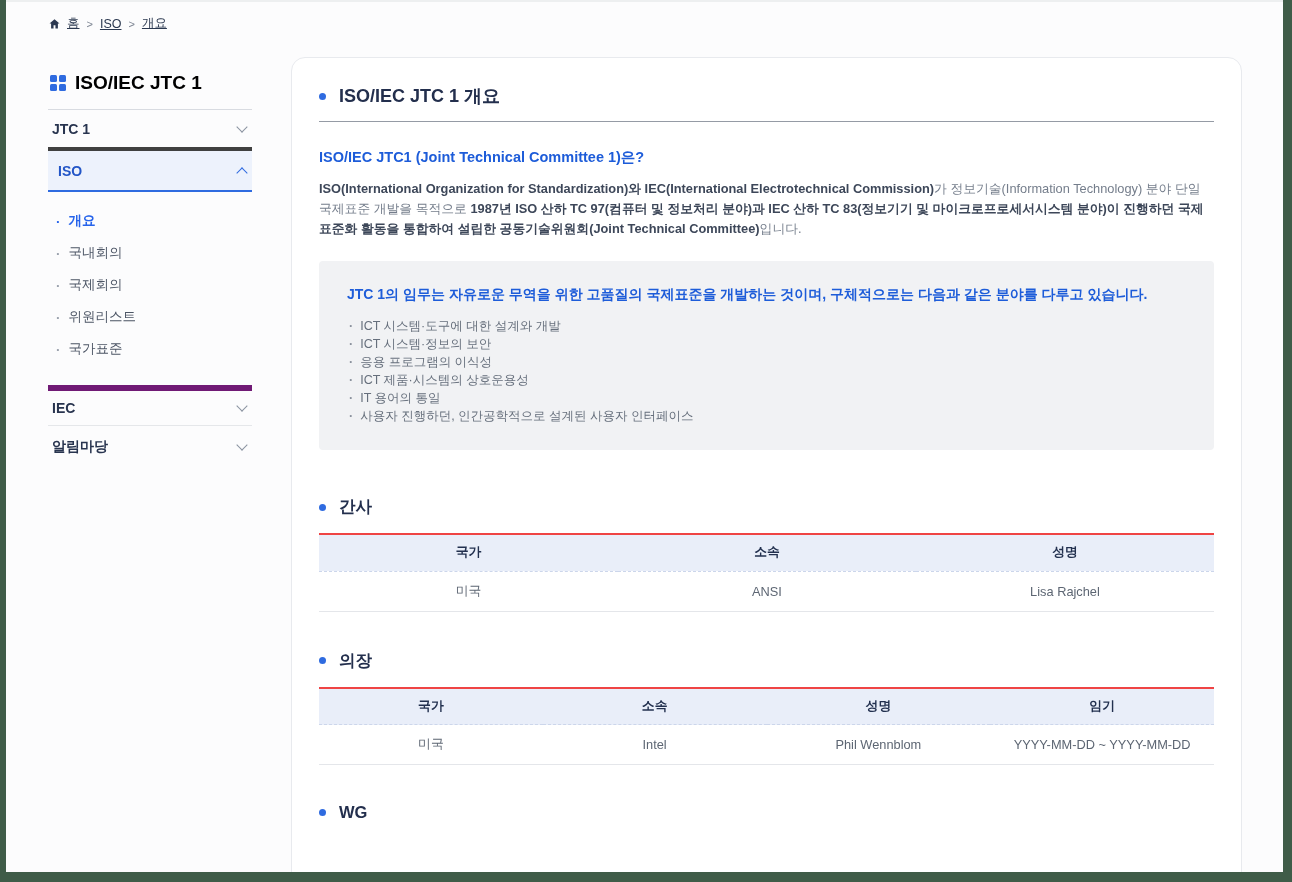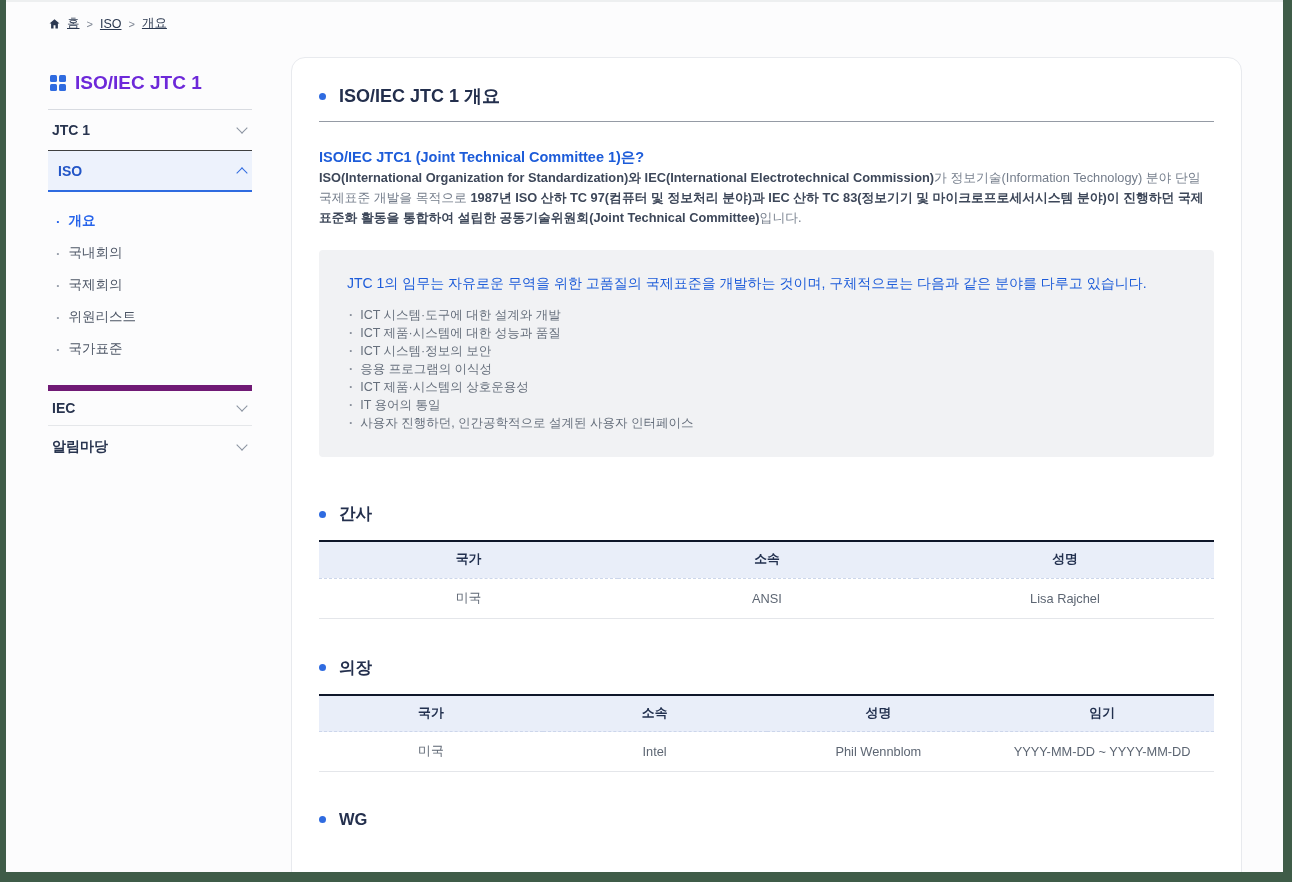--- a/index.html
+++ b/index.html
@@ -29,30 +29,30 @@
     font-size:12.5px; color:#2b3850; font-weight:500;
   }
   .breadcrumb a { color:#2b3850; text-decoration:underline; cursor:pointer; }
   .crumb-sep { color:#7c8492; font-size:11px; }
   .home-ic { display:inline-flex; margin-right:-1px; }
 
   
   .sidebar { position:absolute; left:42px; top:66px; width:204px; }
   .sb-title {
     display:flex; align-items:center; gap:9px;
-    font-size:19px; font-weight:700; color:#6d28d9;
+    font-size:19px; font-weight:700; color:#000000;
     padding:6px 2px 15px 2px; border-bottom:1px solid #d8dbe1;
   }
   .grid-icon { display:grid; grid-template-columns:7px 7px; grid-template-rows:7px 7px; gap:2px; }
   .grid-icon b { background:#2f6be0; border-radius:1.5px; }
   .sb-row {
     display:flex; justify-content:space-between; align-items:center;
     height:41px; padding:0 6px 0 4px;
     font-size:14px; font-weight:700; color:#28344f;
-    border-bottom:1px solid #404040; cursor:pointer;
+    border-bottom:4px solid #404040; cursor:pointer;
   }
   .sb-row.active {
     background:#edf2fc; color:#2356c7;
     border-bottom:2px solid #2f6be0; padding-left:10px;
   }
   .chev {
     width:8px; height:8px;
     border-right:1.6px solid #8a93a1; border-bottom:1.6px solid #8a93a1;
   }
   .chev.down { transform:rotate(45deg); margin-top:-4px; }
@@ -73,40 +73,40 @@
     position:absolute; left:285px; top:57px; width:951px; height:910px;
     background:#ffffff; border:1px solid #e8eaee; border-radius:14px;
     padding:26px 27px;
   }
   .section-head { display:flex; align-items:center; gap:13px; }
   .dot { width:7px; height:7px; border-radius:50%; background:#2f6be0; flex:0 0 auto; }
   .section-title { font-size:18px; font-weight:700; color:#232f4d; }
   .rule { border-bottom:1px solid #959ba5; margin-top:13px; }
 
   .subtitle { margin-top:26px; font-size:14.5px; font-weight:700; color:#1d5cd9; }
-  .para { margin-top:1px; font-size:12.8px; line-height:20px; }
+  .para { margin-top:12px; font-size:12.8px; line-height:20px; }
   .pb { font-weight:700; color:#3d4759; }
   .pn { color:#747d8b; }
 
   .mission {
     margin-top:22px; background:#f1f2f4; border-radius:4px;
     padding:25px 28px 24px 28px;
   }
-  .mission-head { font-size:14px; font-weight:400; color:#1d5cd9; margin-bottom:14px; }
+  .mission-head { font-size:14px; font-weight:700; color:#1d5cd9; margin-bottom:14px; }
   .mission-list { list-style:none; }
   .mission-list li {
     display:flex; align-items:flex-start; gap:7px;
     font-size:12.5px; color:#666f7c; line-height:17px; padding:0 0 1px 2px;
   }
   .mission-list li::before { content:"·"; font-weight:700; color:#8a919d; }
 
   .tbl-section { margin-top:46px; }
   .tbl-section .section-head { margin-bottom:15px; }
   .tbl-section .section-title { font-size:16.5px; }
-  table { width:100%; border-collapse:collapse; border-top:2px solid #0f172a; }
+  table { width:100%; border-collapse:collapse; border-top:2px solid #ef4444; }
   thead th {
     background:#e9eef9; height:37px;
     font-size:12.8px; font-weight:700; color:#22304f;
     text-align:center; border-bottom:1px dashed #ccd6eb;
   }
   tbody td {
     height:40px; font-size:12.8px; color:#5d6673;
     text-align:center; border-bottom:1px solid #e4e6ea; background:#ffffff;
   }
   .tbl-section.tight { margin-top:38px; }
@@ -198,23 +198,20 @@
       <span class="pb">ISO(International Organization for Standardization)와 IEC(International Electrotechnical Commission)</span><span class="pn">가 정보기술(Information Technology) 분야 단일 국제표준 개발을 목적으로 </span><span class="pb">1987년 ISO 산하 TC 97(컴퓨터 및 정보처리 분야)과 IEC 산하 TC 83(정보기기 및 마이크로프로세서시스템 분야)이 진행하던 국제표준화 활동을 통합하여 설립한 공동기술위원회(Joint Technical Committee)</span><span class="pn">입니다.</span>
     </div>
 
     <div class="mission">
       <div class="mission-head">JTC 1의 임무는 자유로운 무역을 위한 고품질의 국제표준을 개발하는 것이며, 구체적으로는 다음과 같은 분야를 다루고 있습니다.</div>
       <ul class="mission-list">
         <li>
             <span>ICT 시스템·도구에 대한 설계와 개발</span>
           </li>
         <li>
-            <span>ICT 제품·시스템에 대한 성능과 품질</span>
-          </li>
-        <li>
             <span>ICT 시스템·정보의 보안</span>
           </li>
         <li>
             <span>응용 프로그램의 이식성</span>
           </li>
         <li>
             <span>ICT 제품·시스템의 상호운용성</span>
           </li>
         <li>
             <span>IT 용어의 통일</span>

